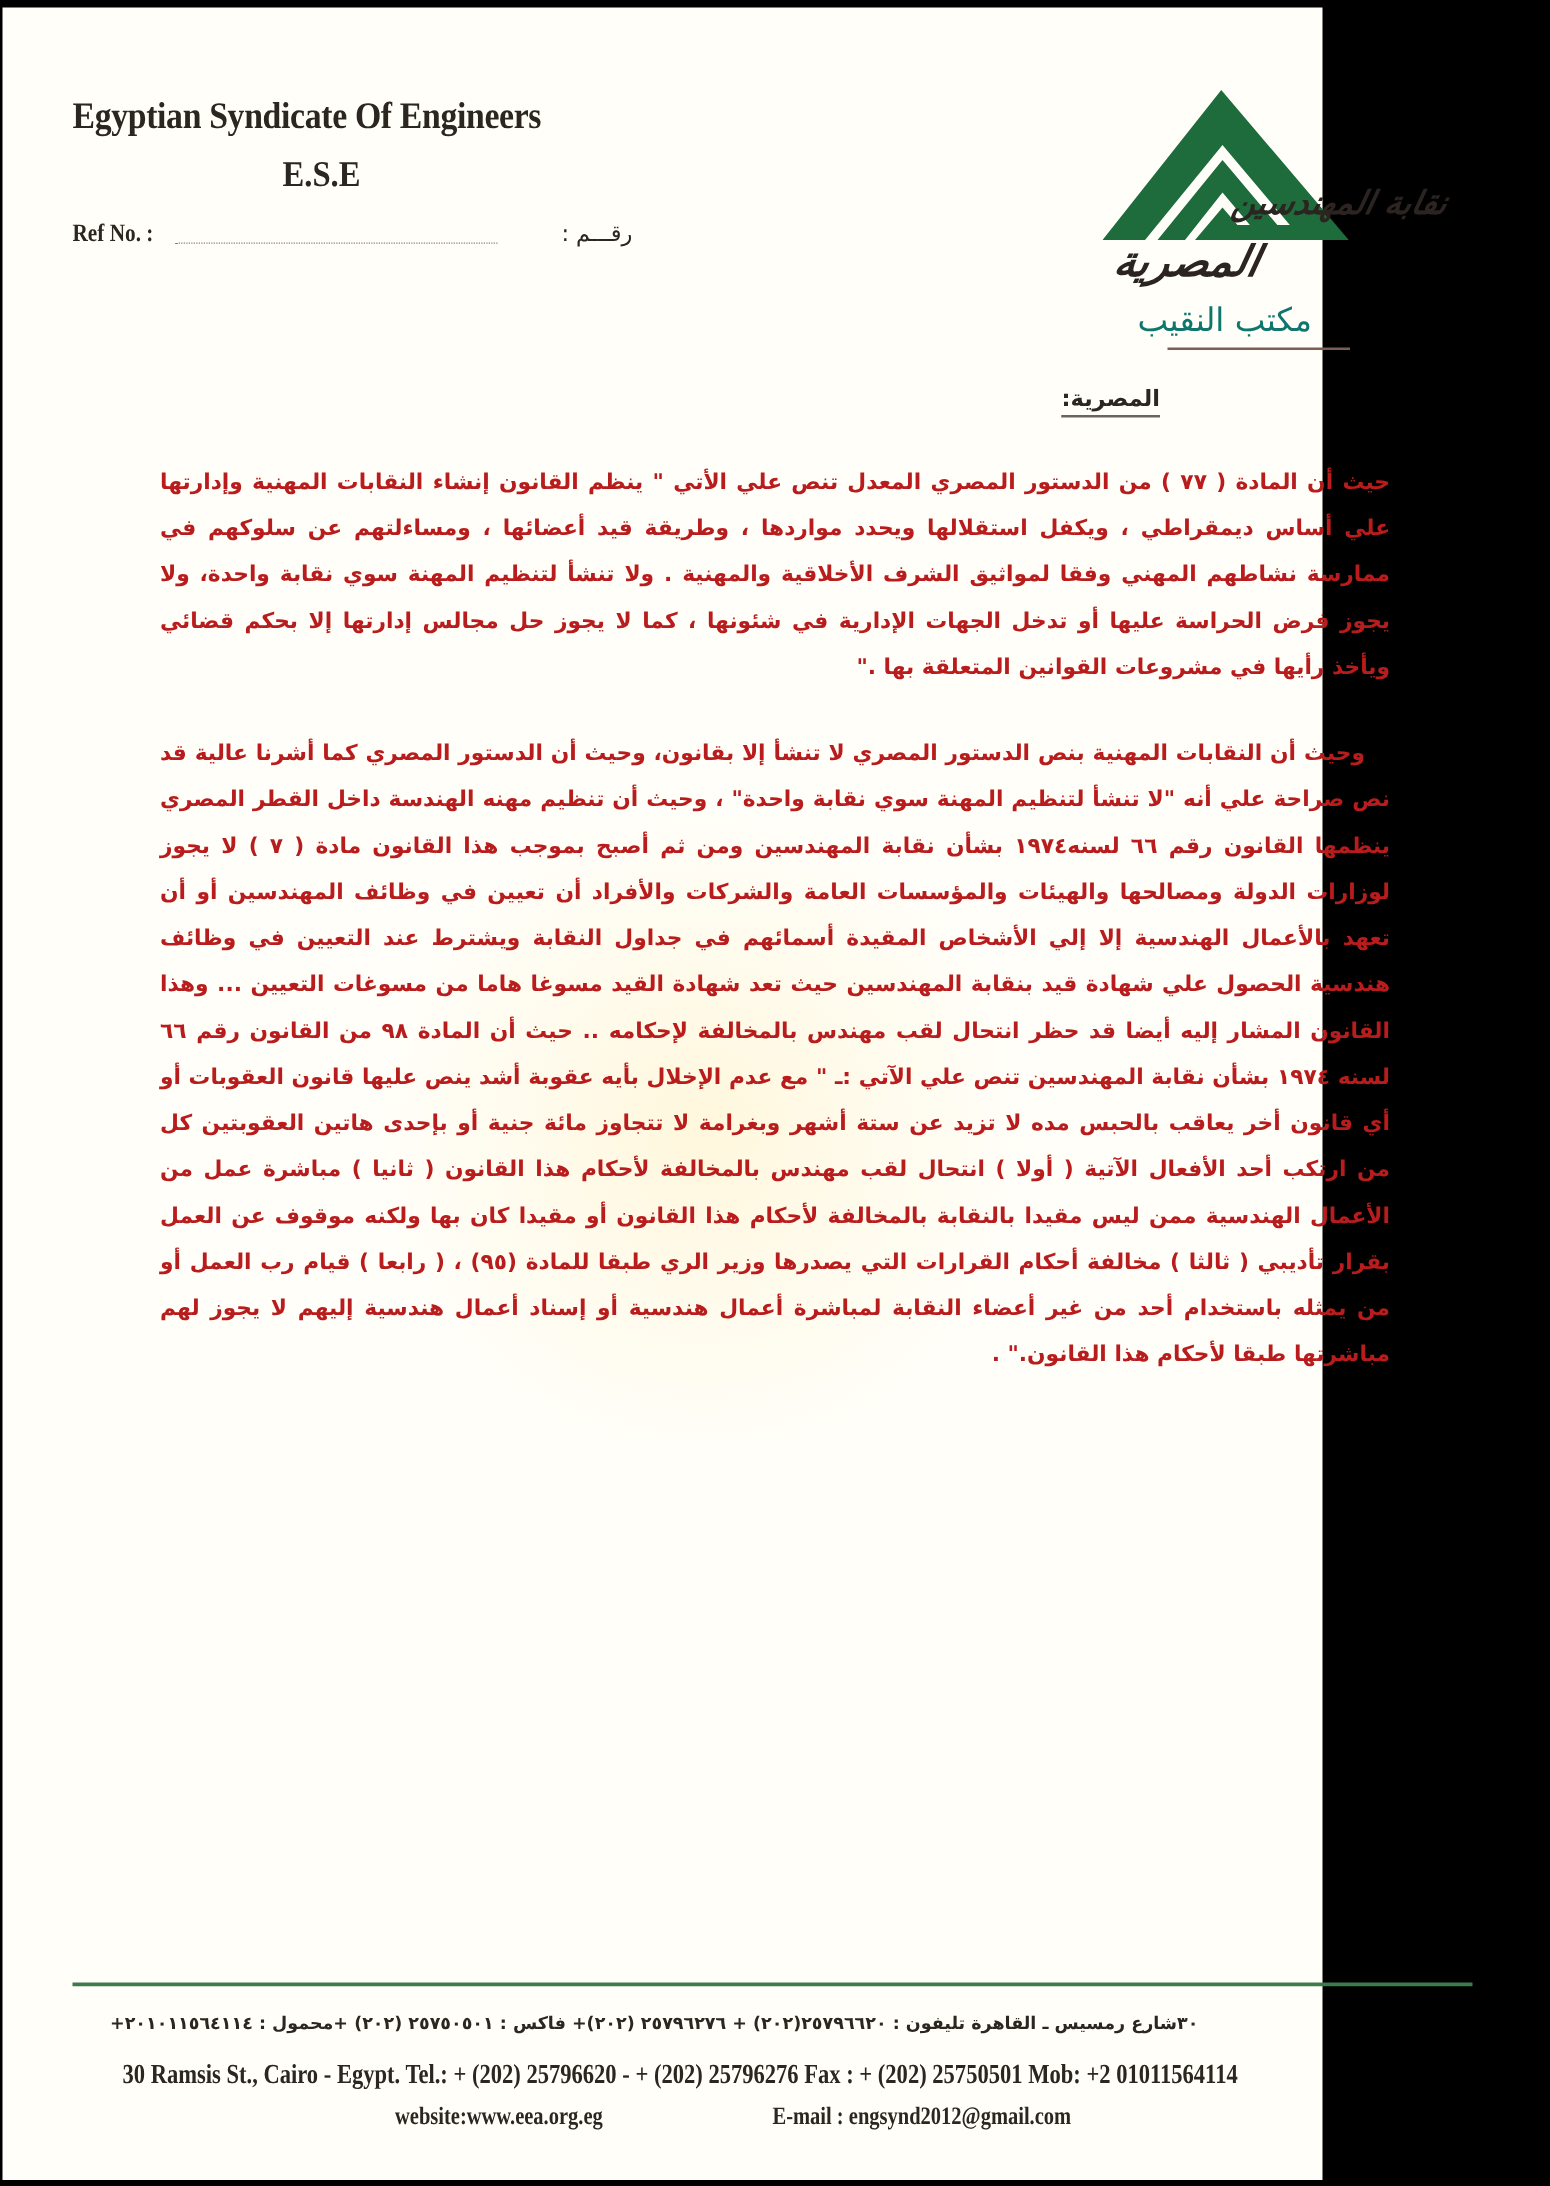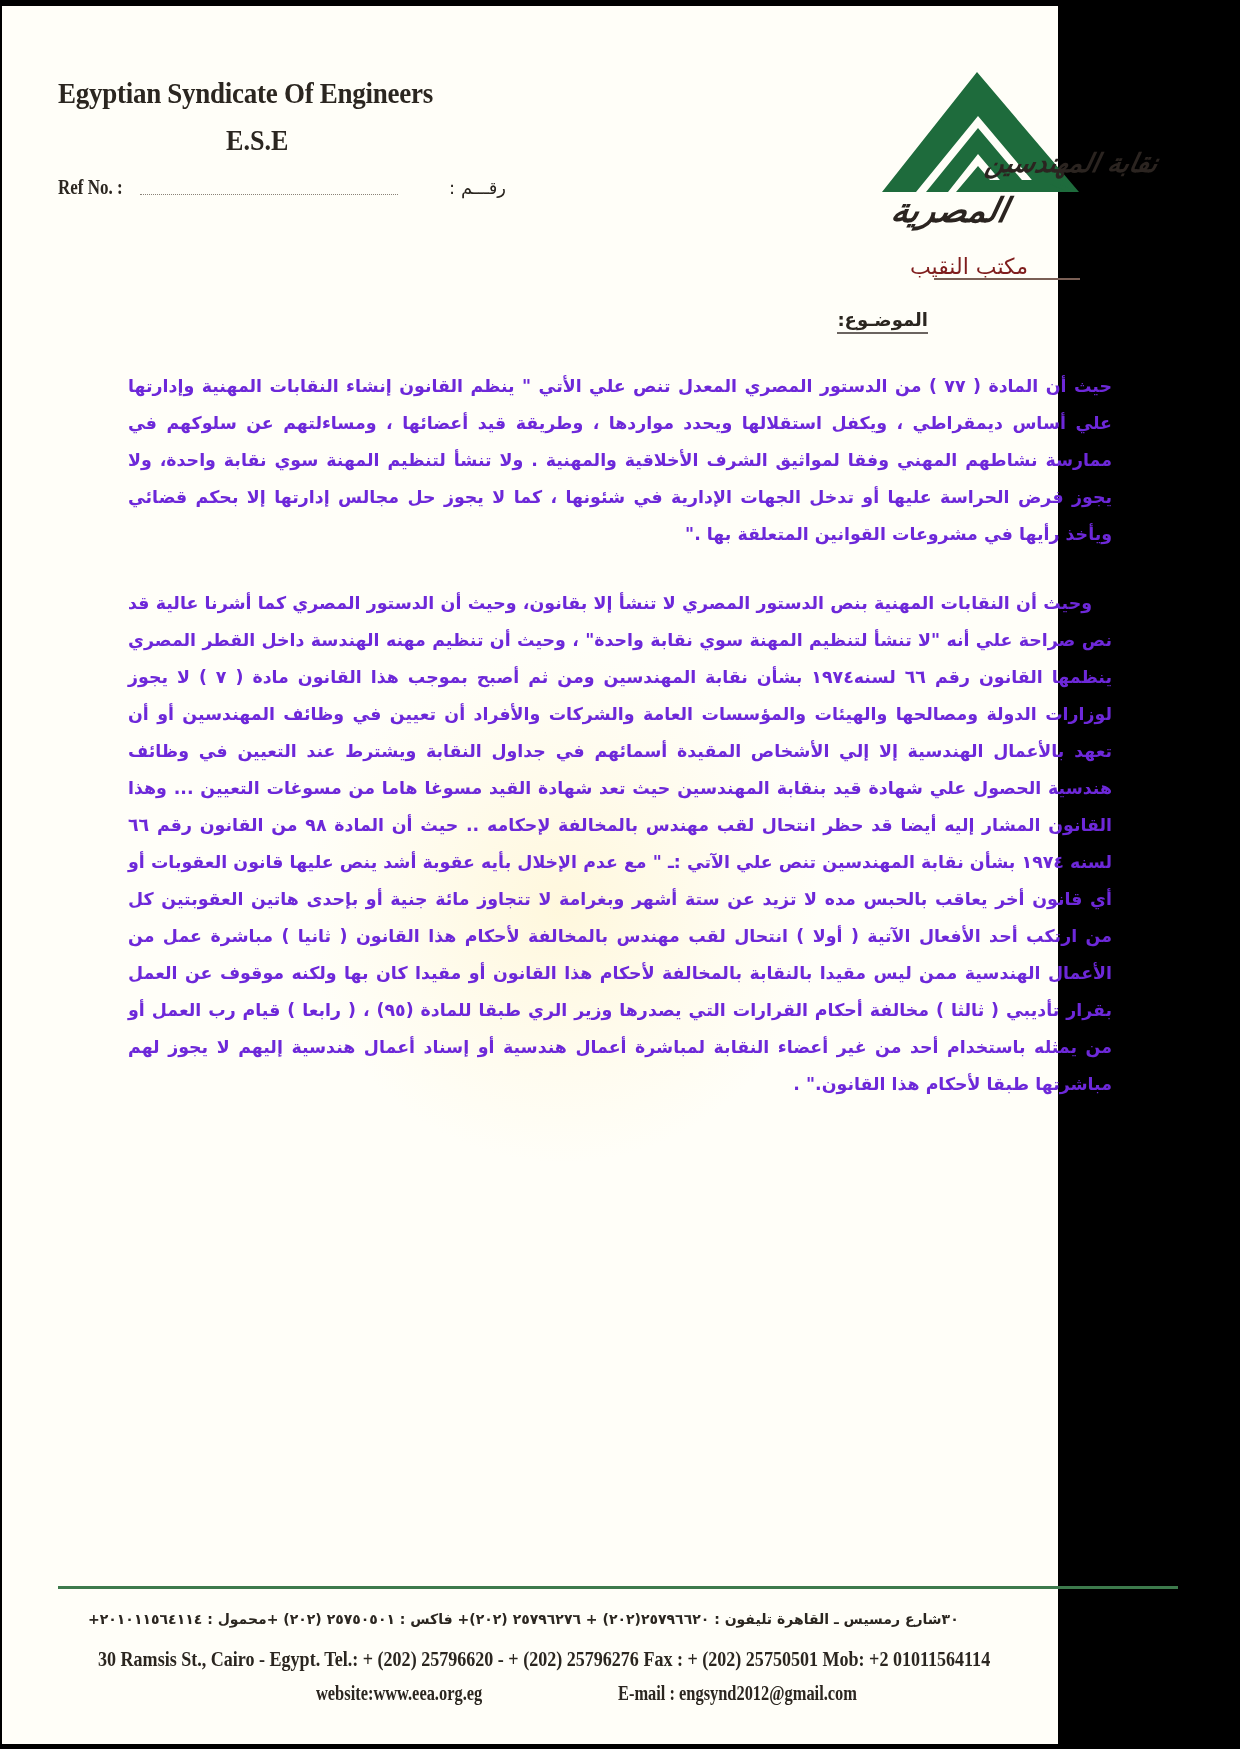--- a/index.html
+++ b/index.html
@@ -52,37 +52,37 @@
     font-size: 26px; color: #2b2420; direction: rtl; white-space: nowrap;
     transform: skewX(-12deg);
   }
   .logo-name-2 {
     position: absolute; left: 10px; top: 118px;
     font-family: "DejaVu Sans", sans-serif; font-weight: bold; font-style: italic;
     font-size: 34px; color: #2b2420; direction: rtl; white-space: nowrap;
     transform: skewX(-12deg);
   }
   .office {
-    position: absolute; left: 908px; top: 248px;
-    font-family: "DejaVu Sans", sans-serif; font-size: 22px; color: #7f1d1d;
+    position: absolute; left: 908px; top: 236px;
+    font-family: "DejaVu Sans", sans-serif; font-size: 26px; color: #0f766e;
     direction: rtl; white-space: nowrap;
   }
   .office-rule {
     position: absolute; left: 932px; top: 272px; width: 146px; height: 2px; background: #7a5f55;
   }
   .subject {
     position: absolute; right: 130px; top: 303px;
     font-family: "DejaVu Sans", sans-serif; font-size: 18px; font-weight: bold;
     direction: rtl; white-space: nowrap;
     border-bottom: 2px solid #6b6460; padding-bottom: 2px;
   }
   .body {
     position: absolute; left: 126px; top: 362px; width: 984px;
     font-family: "DejaVu Sans", sans-serif; font-weight: bold;
-    font-size: 17.4px; line-height: 37px; color: #6d28d9;
+    font-size: 17.4px; line-height: 37px; color: #b91c1c;
     direction: rtl; text-align: justify; text-align-last: right;
   }
   .body p { margin: 0; }
   .body p.indent { text-indent: 20px; margin-top: 32px; }
   .footer-rule {
     position: absolute; left: 56px; top: 1580px; width: 1120px; height: 3px;
     background: #3d7a4c;
   }
   .footer-ar {
     position: absolute; left: 86px; top: 1605px; width: 1050px;
@@ -126,21 +126,21 @@
       <polygon points="44,120 96,56 150,120 128,120 96,82 66,120" fill="#1e6b3c"></polygon>
       <polygon points="74,120 96,94 108,108 180,108 186,120" fill="#1e6b3c"></polygon>
       <polygon points="168,112 176,112 196,120 186,120" fill="#1e6b3c"></polygon>
     </svg>
     <div class="logo-name-1">نقابة المهندسين</div>
     <div class="logo-name-2">المصرية</div>
   </div>
   <div class="office">مكتب النقيب</div>
   <div class="office-rule"></div>
 
-  <div class="subject">الموضـوع:</div>
+  <div class="subject">المصرية:</div>
 
   <div class="body">
     <p>حيث أن المادة ( ٧٧ ) من الدستور المصري المعدل تنص علي الأتي " ينظم القانون إنشاء النقابات المهنية وإدارتها علي أساس ديمقراطي ، ويكفل استقلالها ويحدد مواردها ، وطريقة قيد أعضائها ، ومساءلتهم عن سلوكهم في ممارسة نشاطهم المهني وفقا لمواثيق الشرف الأخلاقية والمهنية . ولا تنشأ لتنظيم المهنة سوي نقابة واحدة، ولا يجوز فرض الحراسة عليها أو تدخل الجهات الإدارية في شئونها ، كما لا يجوز حل مجالس إدارتها إلا بحكم قضائي ويأخذ رأيها في مشروعات القوانين المتعلقة بها ."</p>
     <p class="indent">وحيث أن النقابات المهنية بنص الدستور المصري لا تنشأ إلا بقانون، وحيث أن الدستور المصري كما أشرنا عالية قد نص صراحة علي أنه "لا تنشأ لتنظيم المهنة سوي نقابة واحدة" ، وحيث أن تنظيم مهنه الهندسة داخل القطر المصري ينظمها القانون رقم ٦٦ لسنه١٩٧٤ بشأن نقابة المهندسين ومن ثم أصبح بموجب هذا القانون مادة ( ٧ ) لا يجوز لوزارات الدولة ومصالحها والهيئات والمؤسسات العامة والشركات والأفراد أن تعيين في وظائف المهندسين أو أن تعهد بالأعمال الهندسية إلا إلي الأشخاص المقيدة أسمائهم في جداول النقابة ويشترط عند التعيين في وظائف هندسية الحصول علي شهادة قيد بنقابة المهندسين حيث تعد شهادة القيد مسوغا هاما من مسوغات التعيين ... وهذا القانون المشار إليه أيضا قد حظر انتحال لقب مهندس بالمخالفة لإحكامه .. حيث أن المادة ٩٨ من القانون رقم ٦٦ لسنه ١٩٧٤ بشأن نقابة المهندسين تنص علي الآتي :ـ " مع عدم الإخلال بأيه عقوبة أشد ينص عليها قانون العقوبات أو أي قانون أخر يعاقب بالحبس مده لا تزيد عن ستة أشهر وبغرامة لا تتجاوز مائة جنية أو بإحدى هاتين العقوبتين كل من ارتكب أحد الأفعال الآتية ( أولا ) انتحال لقب مهندس بالمخالفة لأحكام هذا القانون ( ثانيا ) مباشرة عمل من الأعمال الهندسية ممن ليس مقيدا بالنقابة بالمخالفة لأحكام هذا القانون أو مقيدا كان بها ولكنه موقوف عن العمل بقرار تأديبي ( ثالثا ) مخالفة أحكام القرارات التي يصدرها وزير الري طبقا للمادة (٩٥) ، ( رابعا ) قيام رب العمل أو من يمثله باستخدام أحد من غير أعضاء النقابة لمباشرة أعمال هندسية أو إسناد أعمال هندسية إليهم لا يجوز لهم مباشرتها طبقا لأحكام هذا القانون." .</p>
   </div>
 
   <div class="footer-rule"></div>
   <div class="footer-ar">٣٠شارع رمسيس ـ القاهرة   تليفون : ٢٥٧٩٦٦٢٠(٢٠٢) + ٢٥٧٩٦٢٧٦ (٢٠٢)+    فاكس : ٢٥٧٥٠٥٠١ (٢٠٢) +محمول : ٢٠١٠١١٥٦٤١١٤+</div>
   <div class="footer-en">30 Ramsis St., Cairo - Egypt.    Tel.: + (202) 25796620 - + (202) 25796276   Fax : + (202) 25750501 Mob: +2 01011564114</div>
   <div class="footer-web">website:www.eea.org.eg</div>

